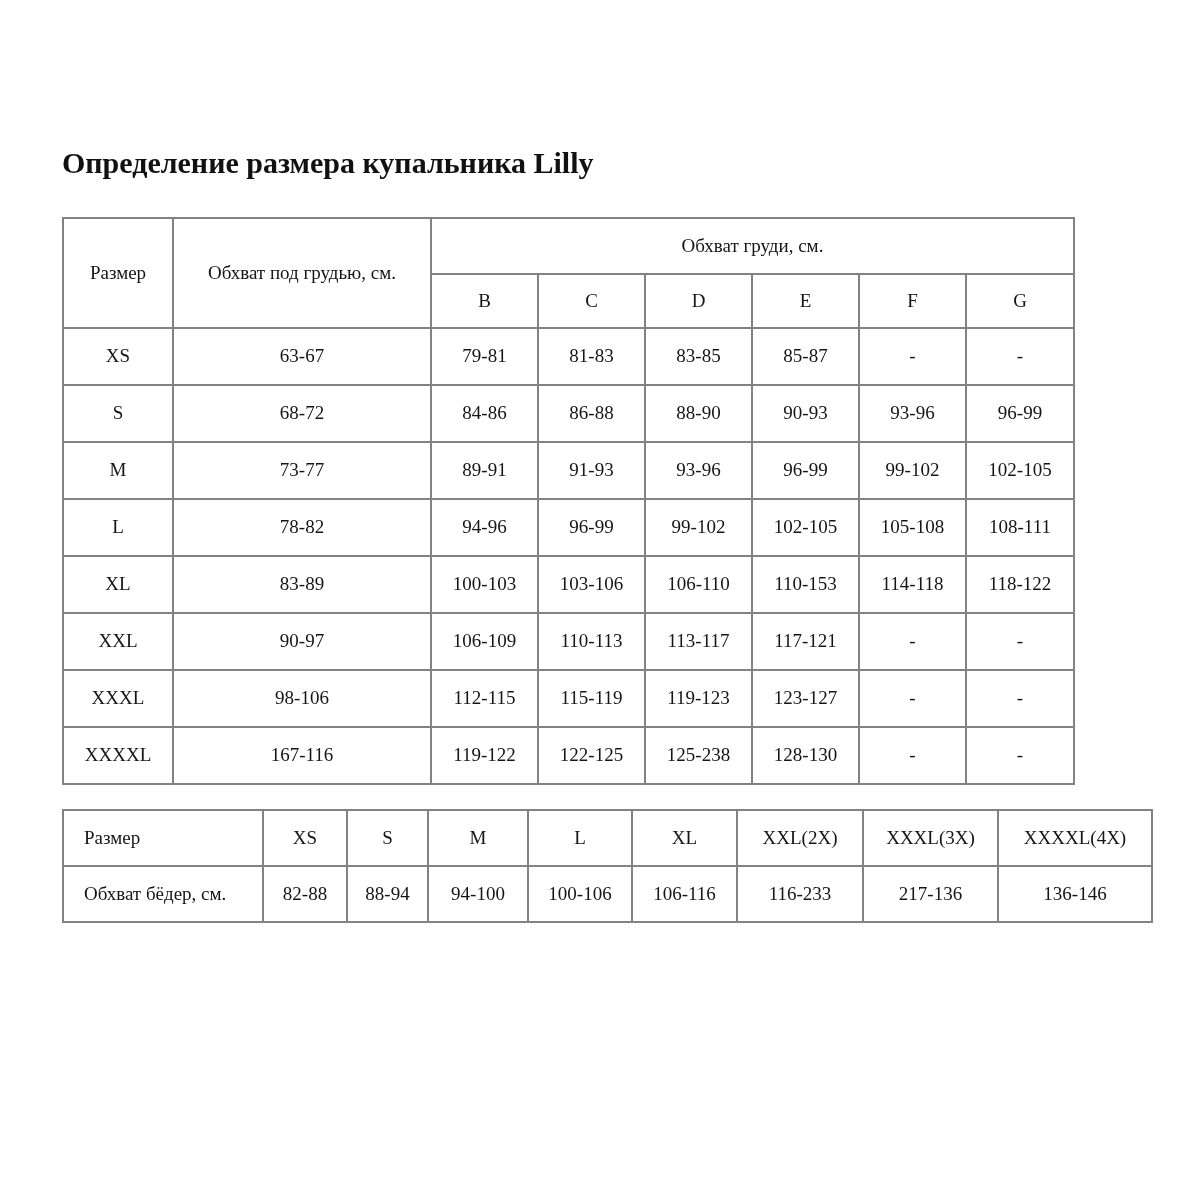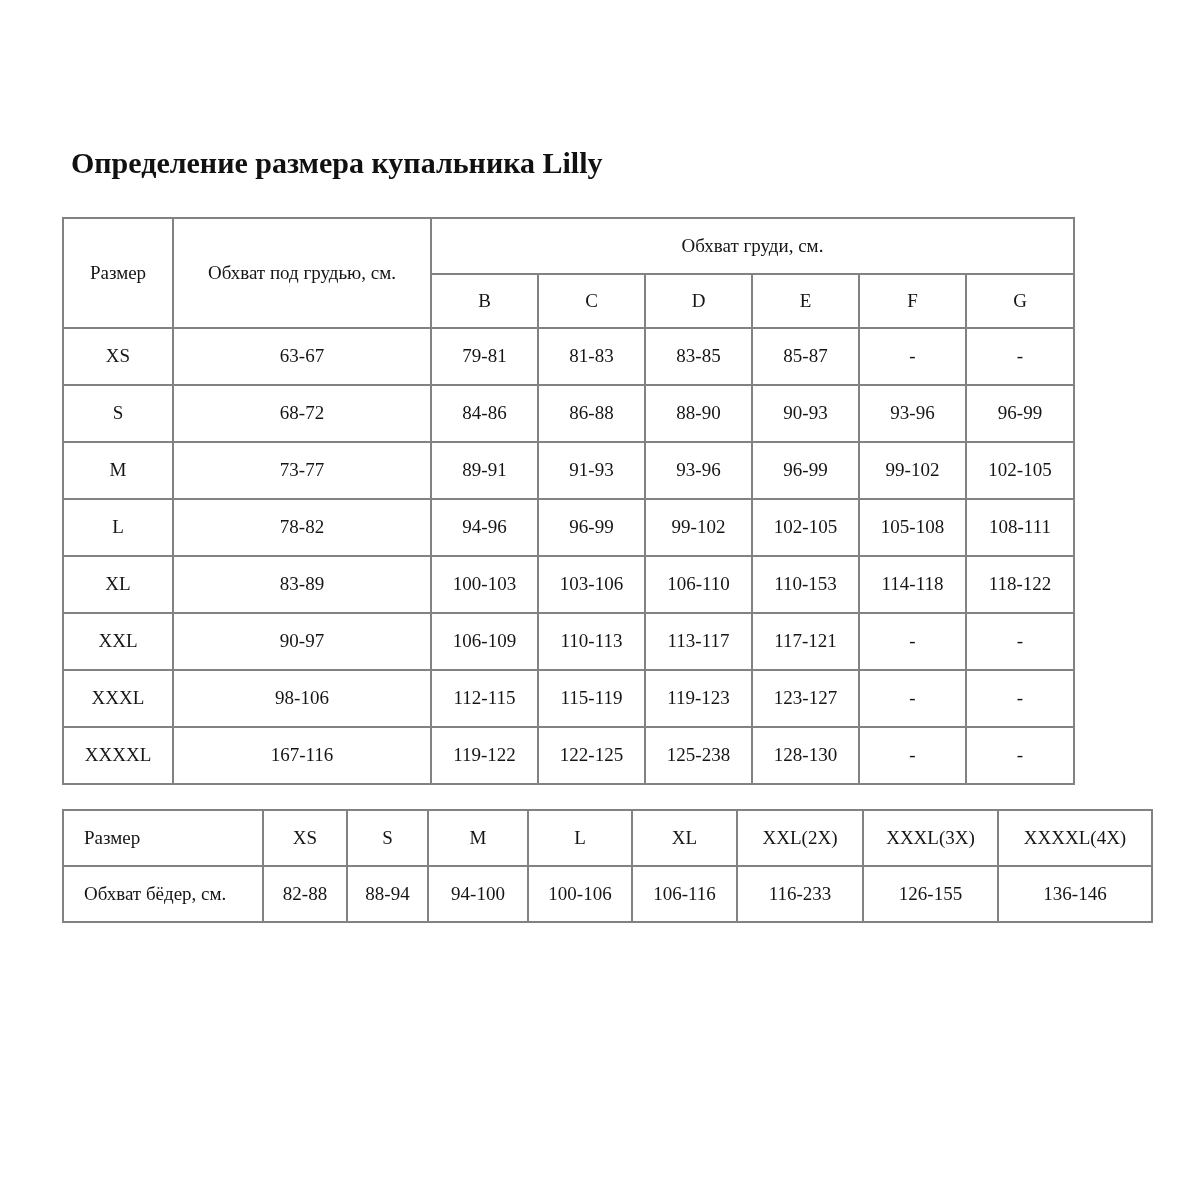--- a/index.html
+++ b/index.html
@@ -11,21 +11,21 @@
     font-family: "Liberation Serif", "DejaVu Serif", serif;
     color: #151515;
   }
   .page {
     box-sizing: border-box;
     width: 1200px;
     height: 1200px;
     padding: 146px 0 0 62px;
   }
   h1.title {
-    margin: 0 0 36px 9px;
+    margin: 0 0 36px 0;
     font-size: 30px;
     line-height: 1.15;
     font-weight: bold;
     color: #111111;
   }
   table {
     border-collapse: collapse;
     table-layout: fixed;
   }
   td {
@@ -188,19 +188,19 @@
       <td>XXXXL(4X)</td>
     </tr>
     <tr>
       <td class="left">Обхват бёдер, см.</td>
       <td>82-88</td>
       <td>88-94</td>
       <td>94-100</td>
       <td>100-106</td>
       <td>106-116</td>
       <td>116-233</td>
-      <td>126-155</td>
+      <td>217-136</td>
       <td>136-146</td>
     </tr>
   </tbody>
     </table>
 
 </div>
 
 </body></html>

